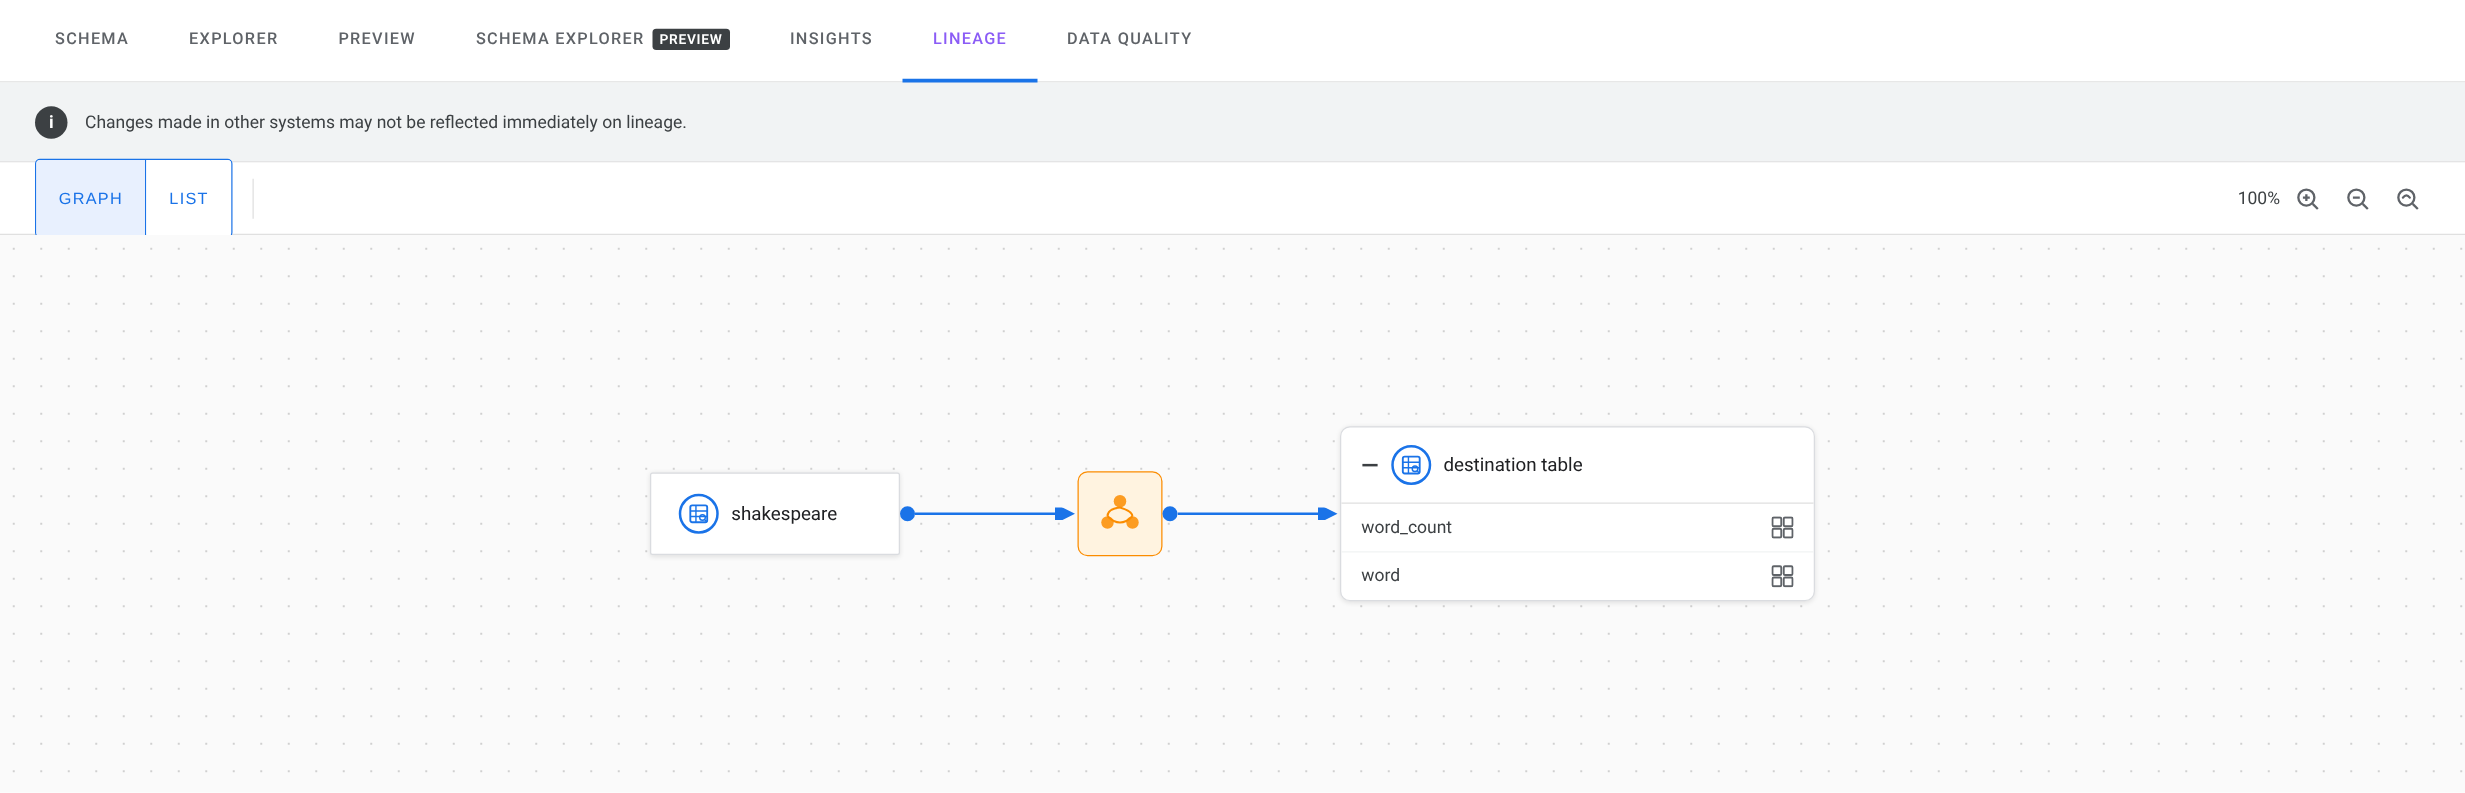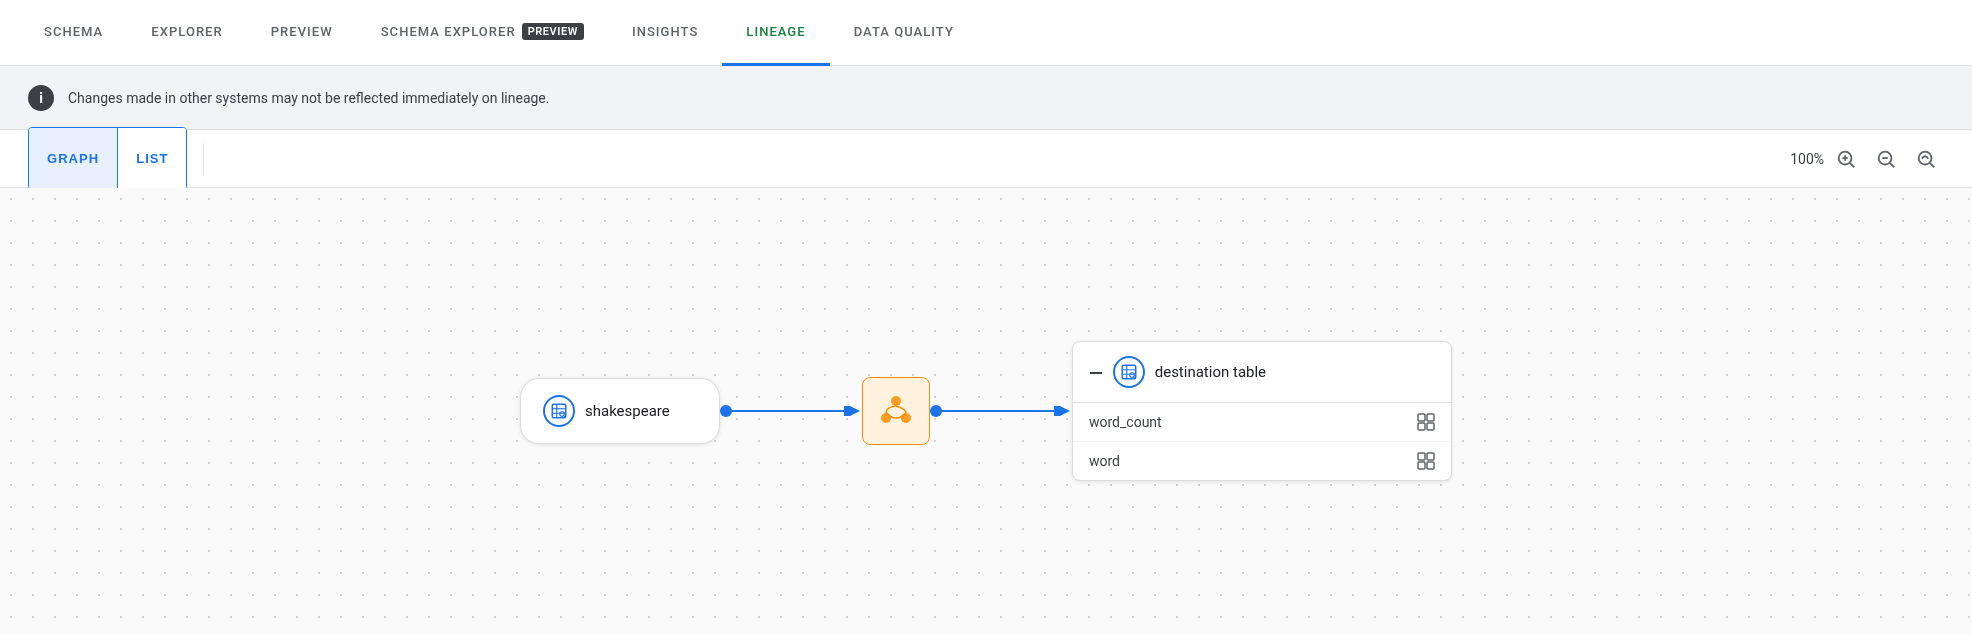--- a/index.html
+++ b/index.html
@@ -21,21 +21,21 @@
       padding: 0 24px;
       font-size: 13px;
       font-weight: 500;
       color: #5f6368;
       letter-spacing: 0.08em;
       cursor: pointer;
       border-bottom: 3px solid transparent;
       margin-bottom: -1px;
       white-space: nowrap;
     }
-    .tab-item.active { color: #15803d; border-bottom: 3px solid #1a73e8; }
+    .tab-item.active { color: #8b5cf6; border-bottom: 3px solid #1a73e8; }
     .tab-item .tab-badge {
       background: #3c4043;
       color: #fff;
       font-size: 11px;
       border-radius: 3px;
       padding: 2px 6px;
       margin-left: 6px;
       font-weight: 600;
       letter-spacing: 0.05em;
     }
@@ -80,21 +80,21 @@
     }
     .btn-group {
       display: flex;
       border: 1.5px solid #1a73e8;
       border-radius: 4px;
       overflow: hidden;
     }
     .btn-group-item {
       padding: 23px 18px;
       font-size: 13px;
-      font-weight: 700;
+      font-weight: 400;
       letter-spacing: 0.08em;
       cursor: pointer;
       color: #1a73e8;
       background: #fff;
       border: none;
       outline: none;
     }
     .btn-group-item.active {
       background: #e8f0fe;
       color: #1a73e8;
@@ -153,21 +153,21 @@
       transform: translate(-50%, -50%);
       display: flex;
       align-items: center;
       gap: 0;
     }
 
     
     .node-source {
       background: #fff;
       border: 1.5px solid #dadce0;
-      border-radius: 19px;
+      border-radius: 2px;
       padding: 16px 22px;
       display: flex;
       align-items: center;
       gap: 10px;
       min-width: 200px;
       box-shadow: 0 1px 4px rgba(0,0,0,0.1);
     }
     .node-icon-circle {
       width: 32px;
       height: 32px;

